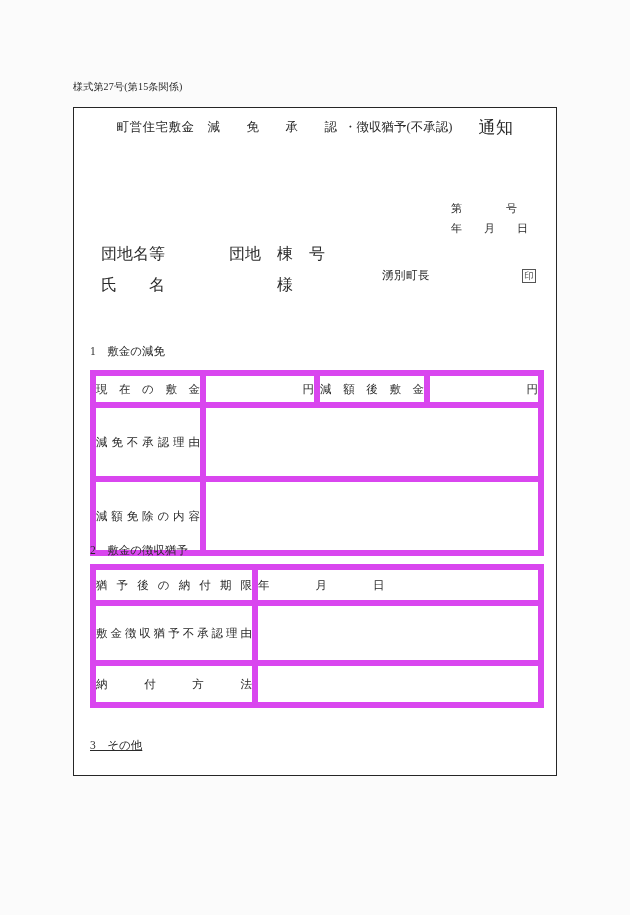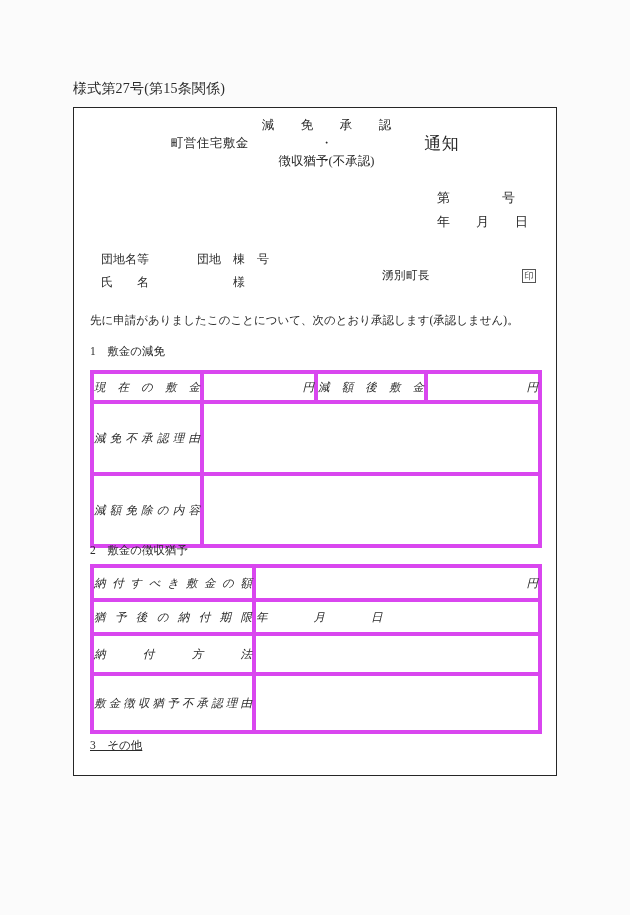--- a/index.html
+++ b/index.html
@@ -15,21 +15,21 @@
     color: #2a2a2a;
     position: relative;
     overflow: hidden;
   }
 
   
   .form-number {
     position: absolute;
     left: 73px;
     top: 80px;
-    font-size: 14px;
+    font-size: 10px;
     letter-spacing: 0.2px;
     white-space: nowrap;
   }
 
   
   .sheet {
     position: absolute;
     left: 73px;
     top: 107px;
     width: 484px;
@@ -55,53 +55,52 @@
     align-items: center;
   }
   .title-prefix {
     font-size: 12.5px;
     letter-spacing: 0.5px;
     white-space: nowrap;
     padding-right: 6px;
   }
   .title-stack {
     display: flex;
-    flex-direction: column;
     align-items: center;
     line-height: 1.45;
     font-size: 12.5px;
     white-space: nowrap;
   }
   .title-stack .ln1 { letter-spacing: 7px; padding-left: 7px; }
   .title-stack .ln2 { letter-spacing: 0px; }
   .title-stack .ln3 { letter-spacing: 0px; text-align: center; }
   .title-suffix {
     font-size: 17px;
     white-space: nowrap;
     padding-left: 26px;
     letter-spacing: 0.5px;
   }
 
   
   .docmeta {
     position: absolute;
     right: 28px;
-    top: 78px;
-    font-size: 13px;
+    top: 90px;
+    font-size: 11px;
     line-height: 1.85;
     text-align: left;
   }
   .docmeta .row { white-space: pre; }
 
   
   .addressee {
     position: absolute;
     left: 27px;
-    top: 140px;
-    font-size: 12px;
+    top: 130px;
+    font-size: 16px;
     line-height: 1.95;
   }
   .addressee .row { white-space: pre; }
 
   
   .issuer {
     position: absolute;
     right: 20px;
     top: 160px;
     display: flex;
@@ -142,24 +141,23 @@
   #sec3-heading { left: 16px; top: 630px; text-decoration: underline; }
 
   
   table.form-table {
     position: absolute;
     border-collapse: collapse;
     table-layout: fixed;
     font-size: 11.5px;
   }
   table.form-table td {
-    border: 4px solid #d946ef;
+    border: 6px solid #d946ef;
     padding: 0;
     vertical-align: middle;
-    font-style: italic;
   }
   .lbl {
     text-align: justify;
     text-align-last: justify;
     padding: 0 7px;
     white-space: nowrap;
   }
   .unit-right {
     text-align: right;
     padding-right: 9px;
@@ -202,21 +200,20 @@
     <div class="addressee">
       <div class="row">団地名等　　　　団地　棟　号</div>
       <div class="row">氏　　名　　　　　　　様</div>
     </div>
 
     <div class="issuer">
       <span class="issuer-name">湧別町長</span>
       <span class="seal-box">印</span>
     </div>
 
-    <div class="lead">先に申請がありましたこのことについて、次のとおり承認します(承認しません)。</div>
 
     <div class="section-heading" id="sec1-heading">1　敷金の減免</div>
 
     <table class="form-table" id="table1">
       <colgroup>
         <col style="width:110px">
         <col style="width:114px">
         <col style="width:110px">
         <col style="width:114px">
       </colgroup>
@@ -240,34 +237,30 @@
 
     <div class="section-heading" id="sec2-heading">2　敷金の徴収猶予</div>
 
     <table class="form-table" id="table2">
       <colgroup>
         <col style="width:162px">
         <col style="width:286px">
       </colgroup>
       <tbody>
         <tr>
-          <td class="lbl" style="height:30px">納付すべき敷金の額</td>
-          <td class="unit-mid">円</td>
-        </tr>
-        <tr>
           <td class="lbl" style="height:30px">猶予後の納付期限</td>
           <td class="date-cell">年　　　　月　　　　日</td>
         </tr>
         <tr>
+          <td class="lbl" style="height:54px">敷金徴収猶予不承認理由</td>
+          <td></td>
+        </tr>
+        <tr>
           <td class="lbl" style="height:36px">納付方法</td>
           <td></td>
         </tr>
-        <tr>
-          <td class="lbl" style="height:54px">敷金徴収猶予不承認理由</td>
-          <td></td>
-        </tr>
       </tbody>
     </table>
 
     <div class="section-heading" id="sec3-heading">3　その他</div>
 
   </div>
 </div>
 
 </body></html>

